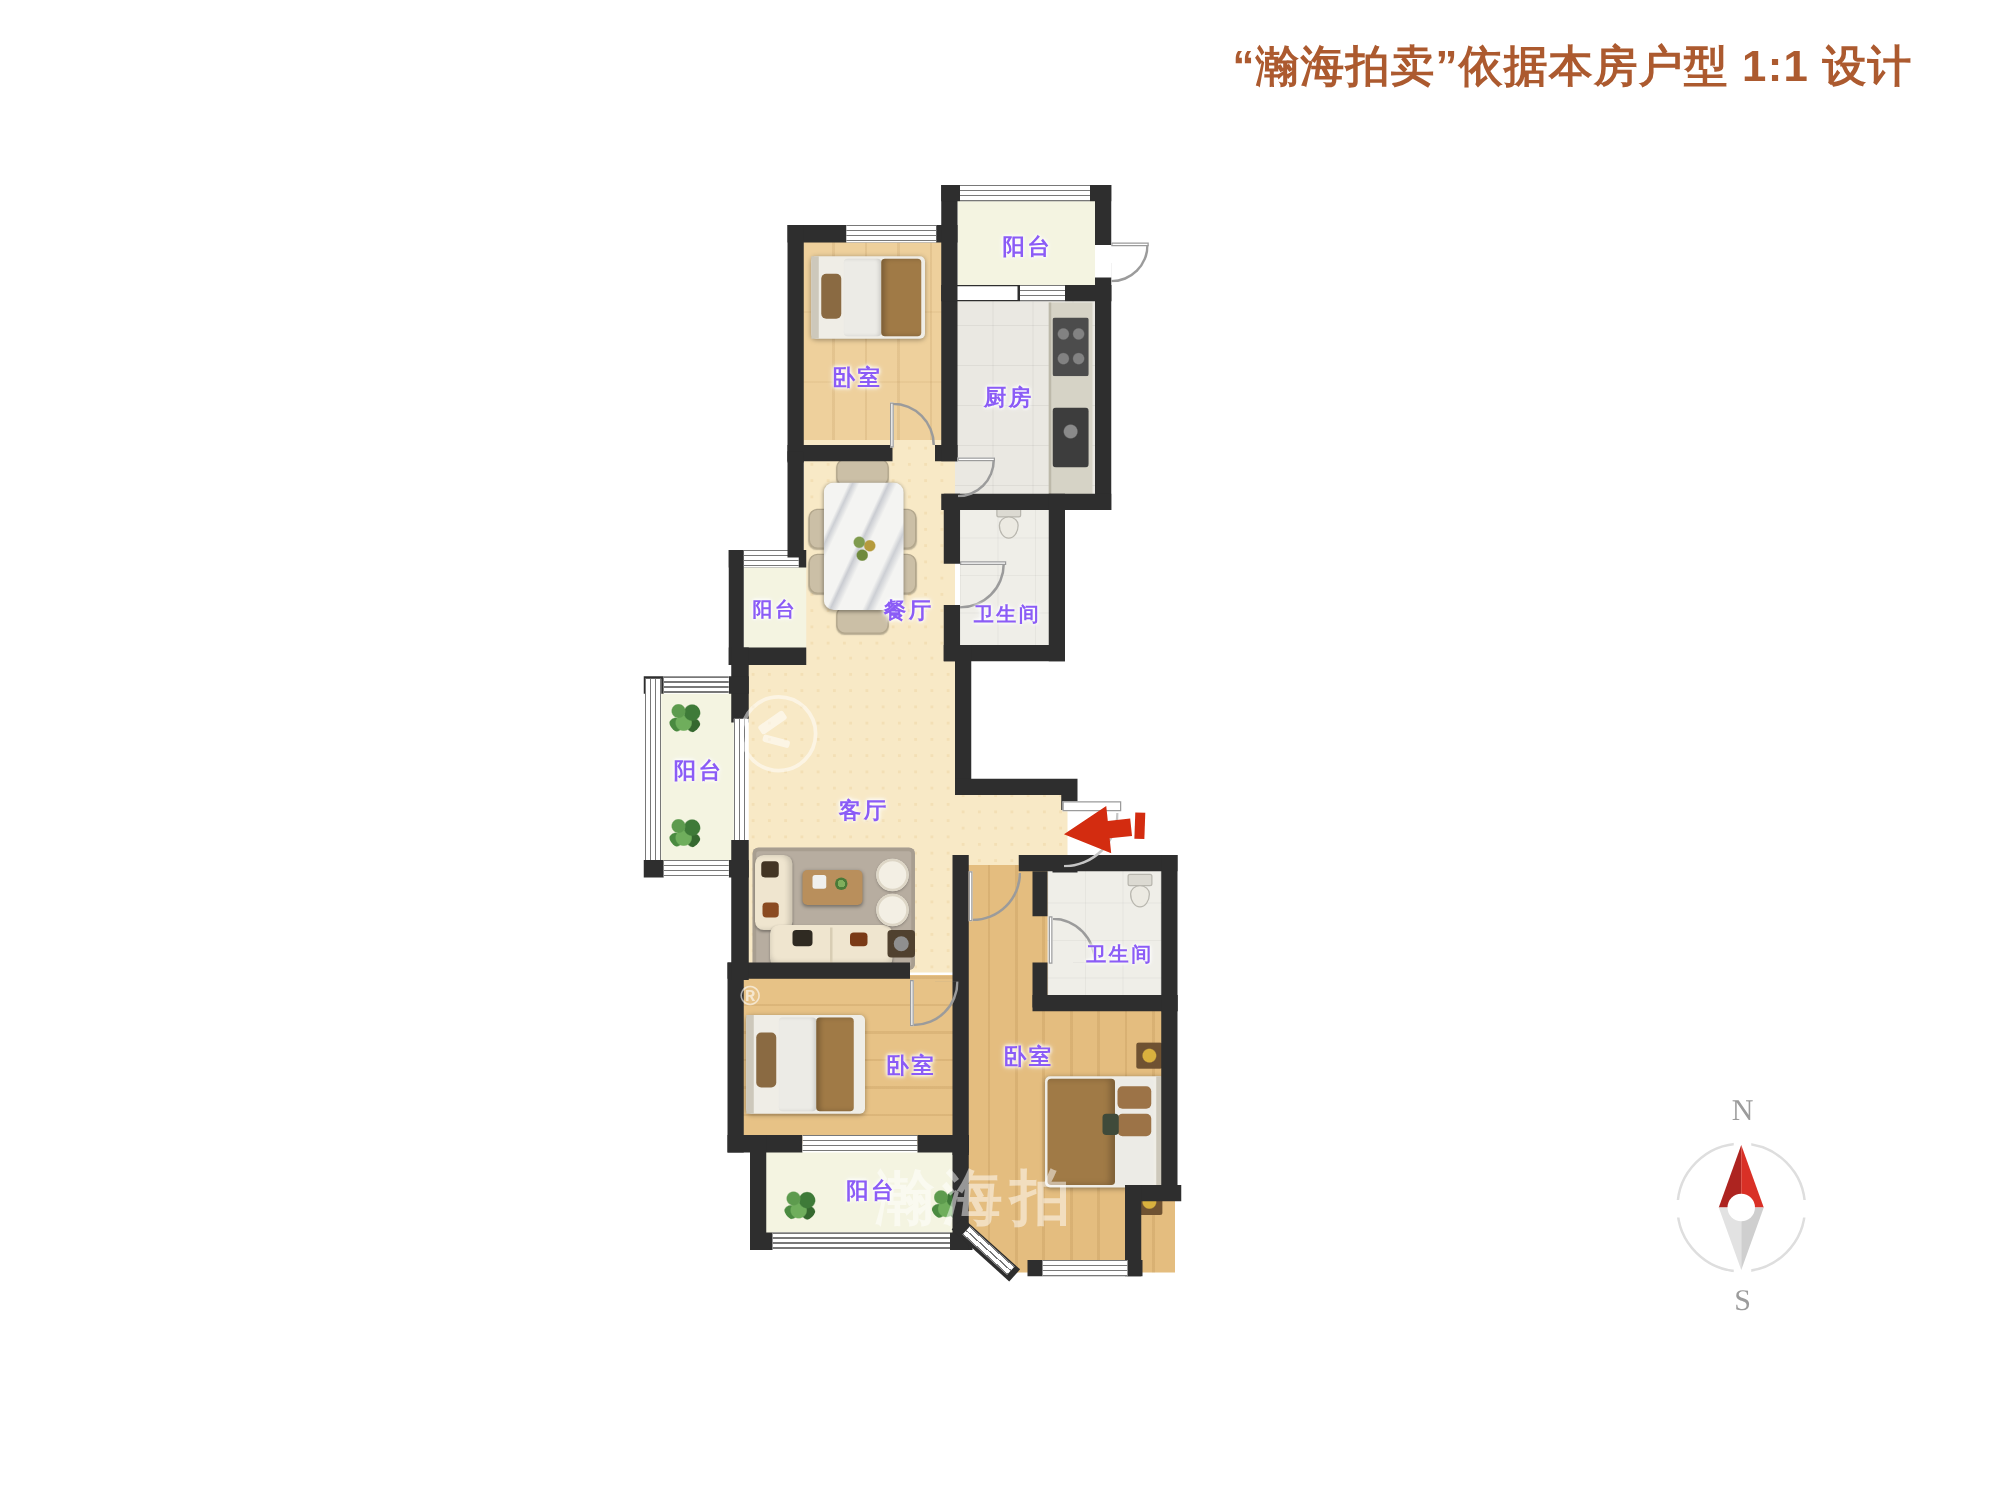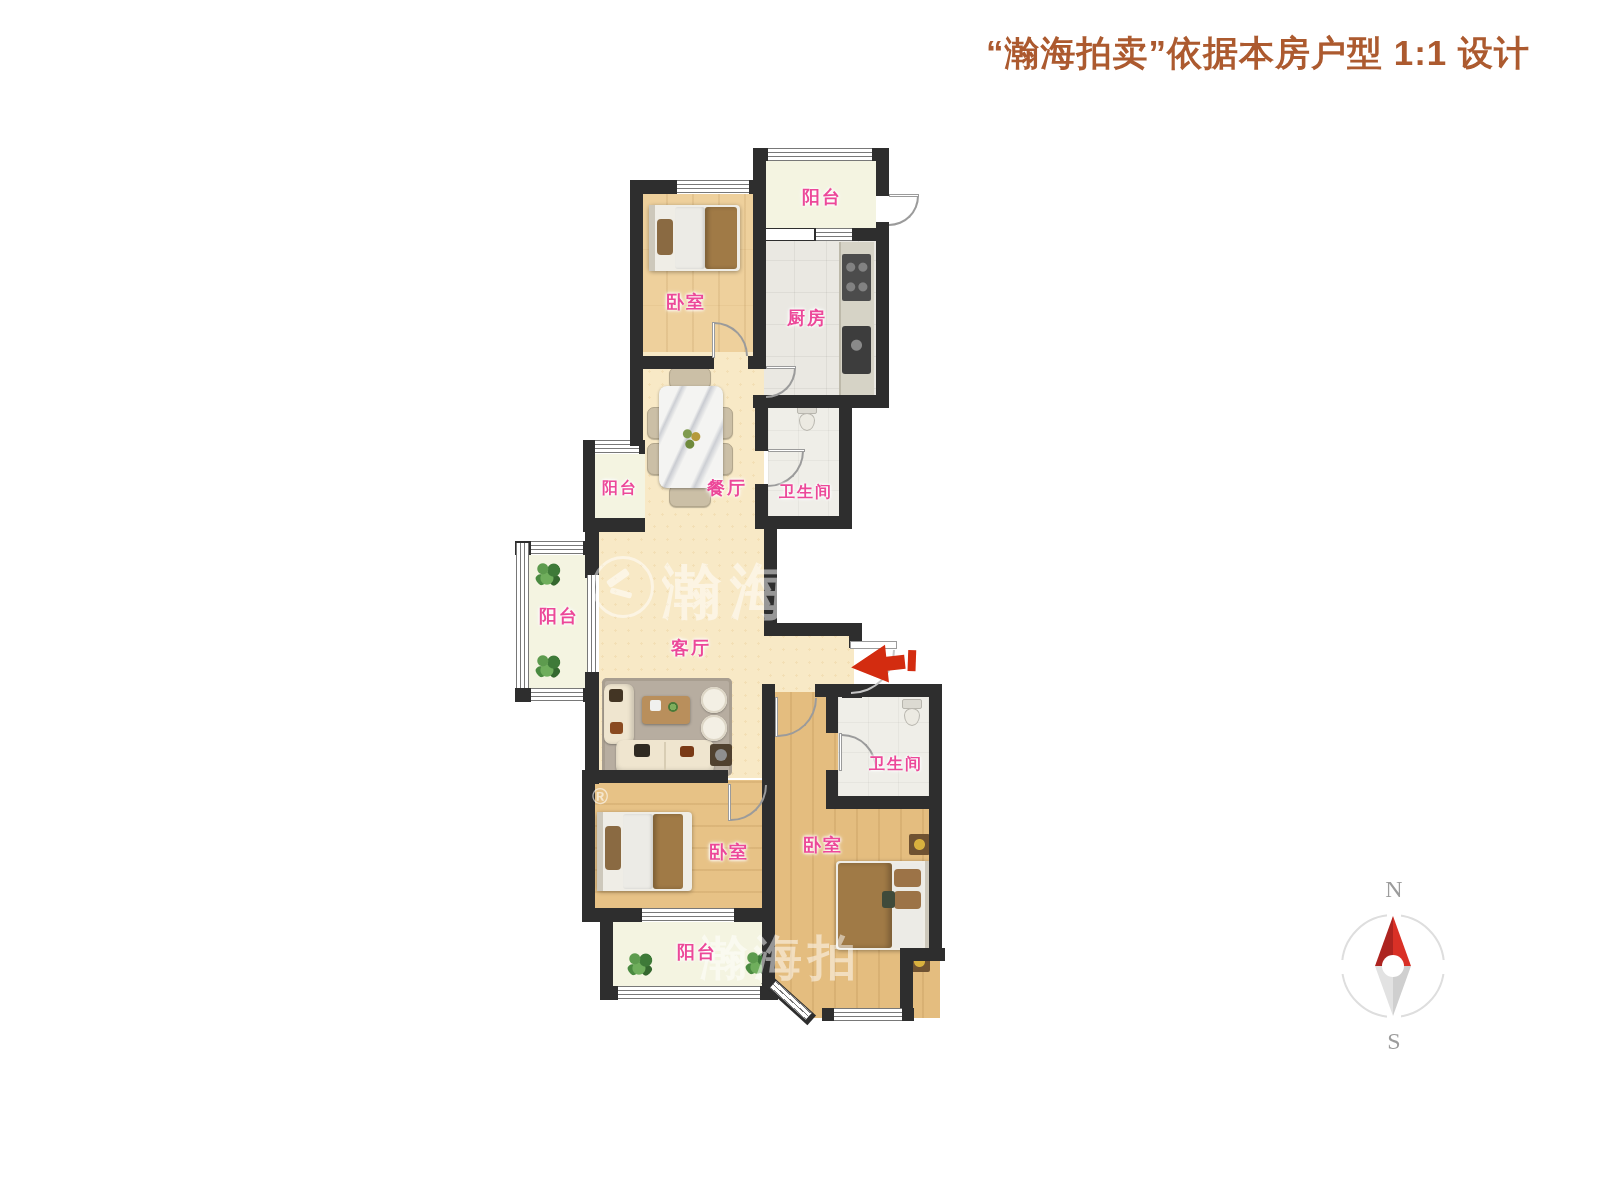--- a/index.html
+++ b/index.html
@@ -9,21 +9,21 @@
   .w{background:#2e2e2e}
   .winh{background:#fff;background-image:repeating-linear-gradient(180deg,#787878 0 1px,transparent 1px 4px)}
   .winv{background:#fff;background-image:repeating-linear-gradient(90deg,#787878 0 1px,transparent 1px 4px)}
   .wood{background-color:#eed09c;background-image:repeating-linear-gradient(90deg,rgba(150,105,45,.12) 0 2px,transparent 2px 26px),repeating-linear-gradient(0deg,rgba(150,105,45,.07) 0 1px,transparent 1px 56px)}
   .wood2{background-color:#e7c286;background-image:repeating-linear-gradient(0deg,rgba(140,95,35,.13) 0 2px,transparent 2px 22px)}
   .wood3{background-color:#e4bd7f;background-image:repeating-linear-gradient(90deg,rgba(140,95,35,.13) 0 2px,transparent 2px 22px)}
   .tile{background-color:#eae8e2;background-image:linear-gradient(rgba(0,0,0,.05) 1px,transparent 1px),linear-gradient(90deg,rgba(0,0,0,.05) 1px,transparent 1px);background-size:32px 32px}
   .tile2{background-color:#efeeе8;background-color:#efeee8;background-image:linear-gradient(rgba(0,0,0,.04) 1px,transparent 1px),linear-gradient(90deg,rgba(0,0,0,.04) 1px,transparent 1px);background-size:30px 30px}
   .cream{background-color:#f8e9c6;background-image:radial-gradient(rgba(225,185,115,.20) 14%,transparent 15%);background-size:13px 13px}
   .pale{background-color:#f4f4e1}
-  .lbl{transform:translate(-50%,-50%);font-weight:700;font-size:18px;color:#ec4899;letter-spacing:2px;white-space:nowrap;
+  .lbl{transform:translate(-50%,-50%);font-weight:700;font-size:18px;color:#8b5cf6;letter-spacing:2px;white-space:nowrap;
     text-shadow:0 0 3px #fff,0 0 3px #fff,0 0 5px #fff}
   .arc{background:transparent;border:0 solid #9b9b9b}
   .arcBR{border-right-width:2px;border-bottom-width:2px;border-bottom-right-radius:100% 100%}
   .arcTR{border-top-width:2px;border-right-width:2px;border-top-right-radius:100% 100%}
   .leaf{background:#fff;border:1px solid #9b9b9b}
   .plant{width:26px;height:26px;border-radius:45%;
     background:radial-gradient(circle at 30% 30%,#5d9b4e 0 5px,transparent 6px),
                radial-gradient(circle at 72% 35%,#3e7a38 0 6px,transparent 7px),
                radial-gradient(circle at 46% 66%,#6fae5c 0 6px,transparent 7px),
                radial-gradient(circle at 76% 74%,#35682f 0 5px,transparent 6px),
@@ -201,21 +201,20 @@
   <i class="leaf" style="left:839px;top:733px;width:3px;height:38px"></i>
   <i class="arc arcTR" style="left:842px;top:734px;width:35px;height:36px"></i>
   <i class="leaf" style="left:728px;top:784px;width:3px;height:37px"></i>
   <i class="arc arcBR" style="left:731px;top:785px;width:36px;height:36px"></i>
   <i class="leaf" style="left:775px;top:697px;width:3px;height:40px"></i>
   <i class="arc arcBR" style="left:778px;top:698px;width:39px;height:39px"></i>
 
   <i style="left:592px;top:556px;width:62px;height:62px;border:3px solid rgba(255,255,255,.5);border-radius:50%"></i>
   <i style="left:606px;top:574px;width:24px;height:8px;background:rgba(255,255,255,.55);transform:rotate(-35deg);border-radius:2px"></i>
   <i style="left:610px;top:590px;width:22px;height:6px;background:rgba(255,255,255,.55);transform:rotate(15deg);border-radius:2px"></i>
-  <span class="abs wm" style="left:662px;top:552px;width:150px;font-size:60px;letter-spacing:8px">瀚海</span>
   <span class="abs wm" style="left:700px;top:926px;width:250px;font-size:48px;letter-spacing:6px">瀚海拍</span>
   <span class="abs wm" style="left:592px;top:784px;font-size:22px;color:rgba(255,255,255,.6)">®</span>
 
   <span class="lbl" style="left:822px;top:197px">阳台</span>
   <span class="lbl" style="left:807px;top:318px">厨房</span>
   <span class="lbl" style="left:686px;top:302px">卧室</span>
   <span class="lbl" style="left:727px;top:488px">餐厅</span>
   <span class="lbl" style="left:806px;top:492px;font-size:16px">卫生间</span>
   <span class="lbl" style="left:620px;top:488px;font-size:16px">阳台</span>
   <span class="lbl" style="left:559px;top:616px">阳台</span>

